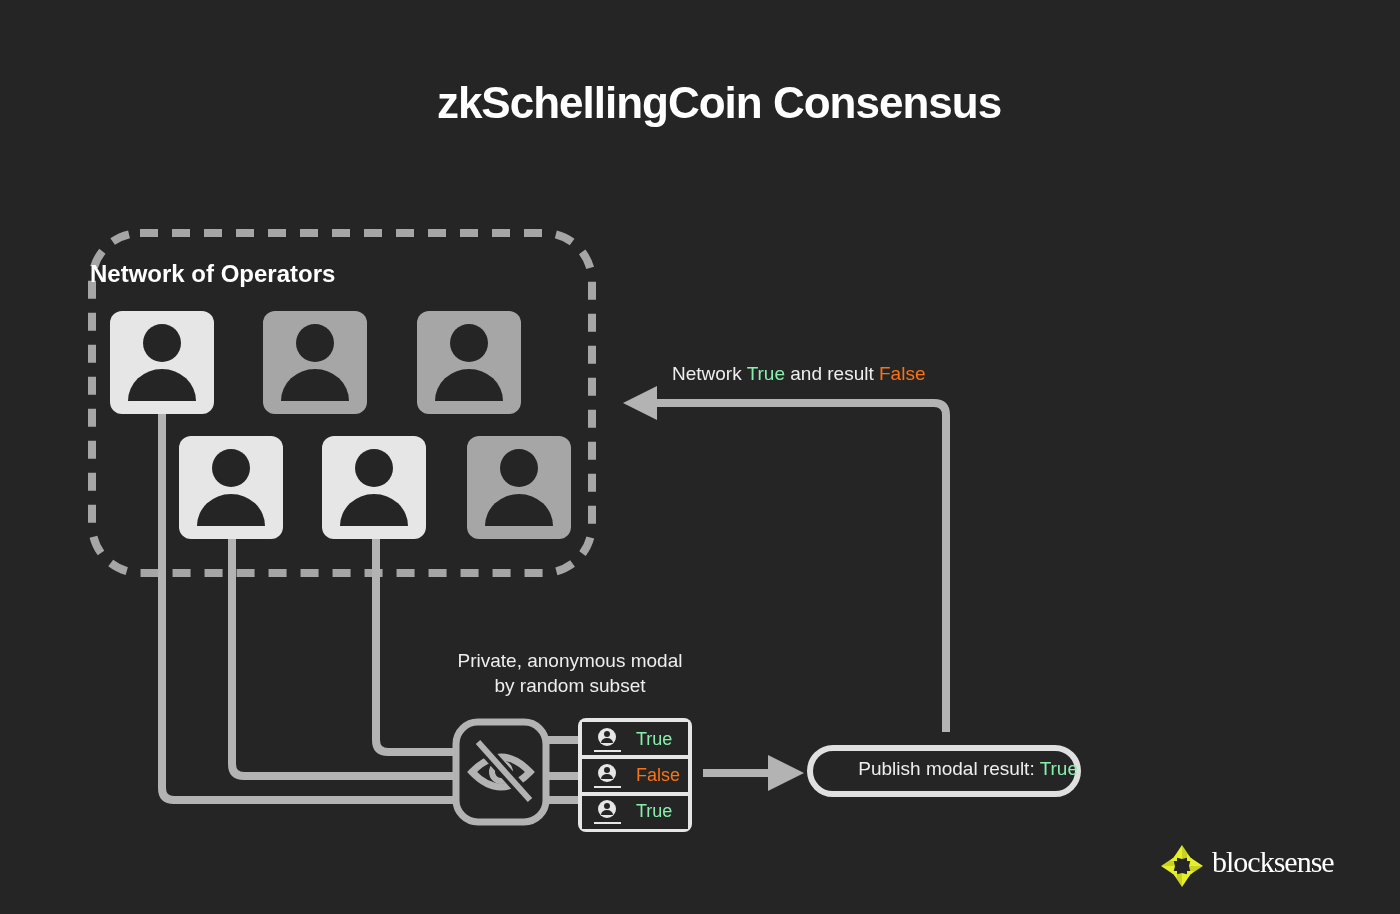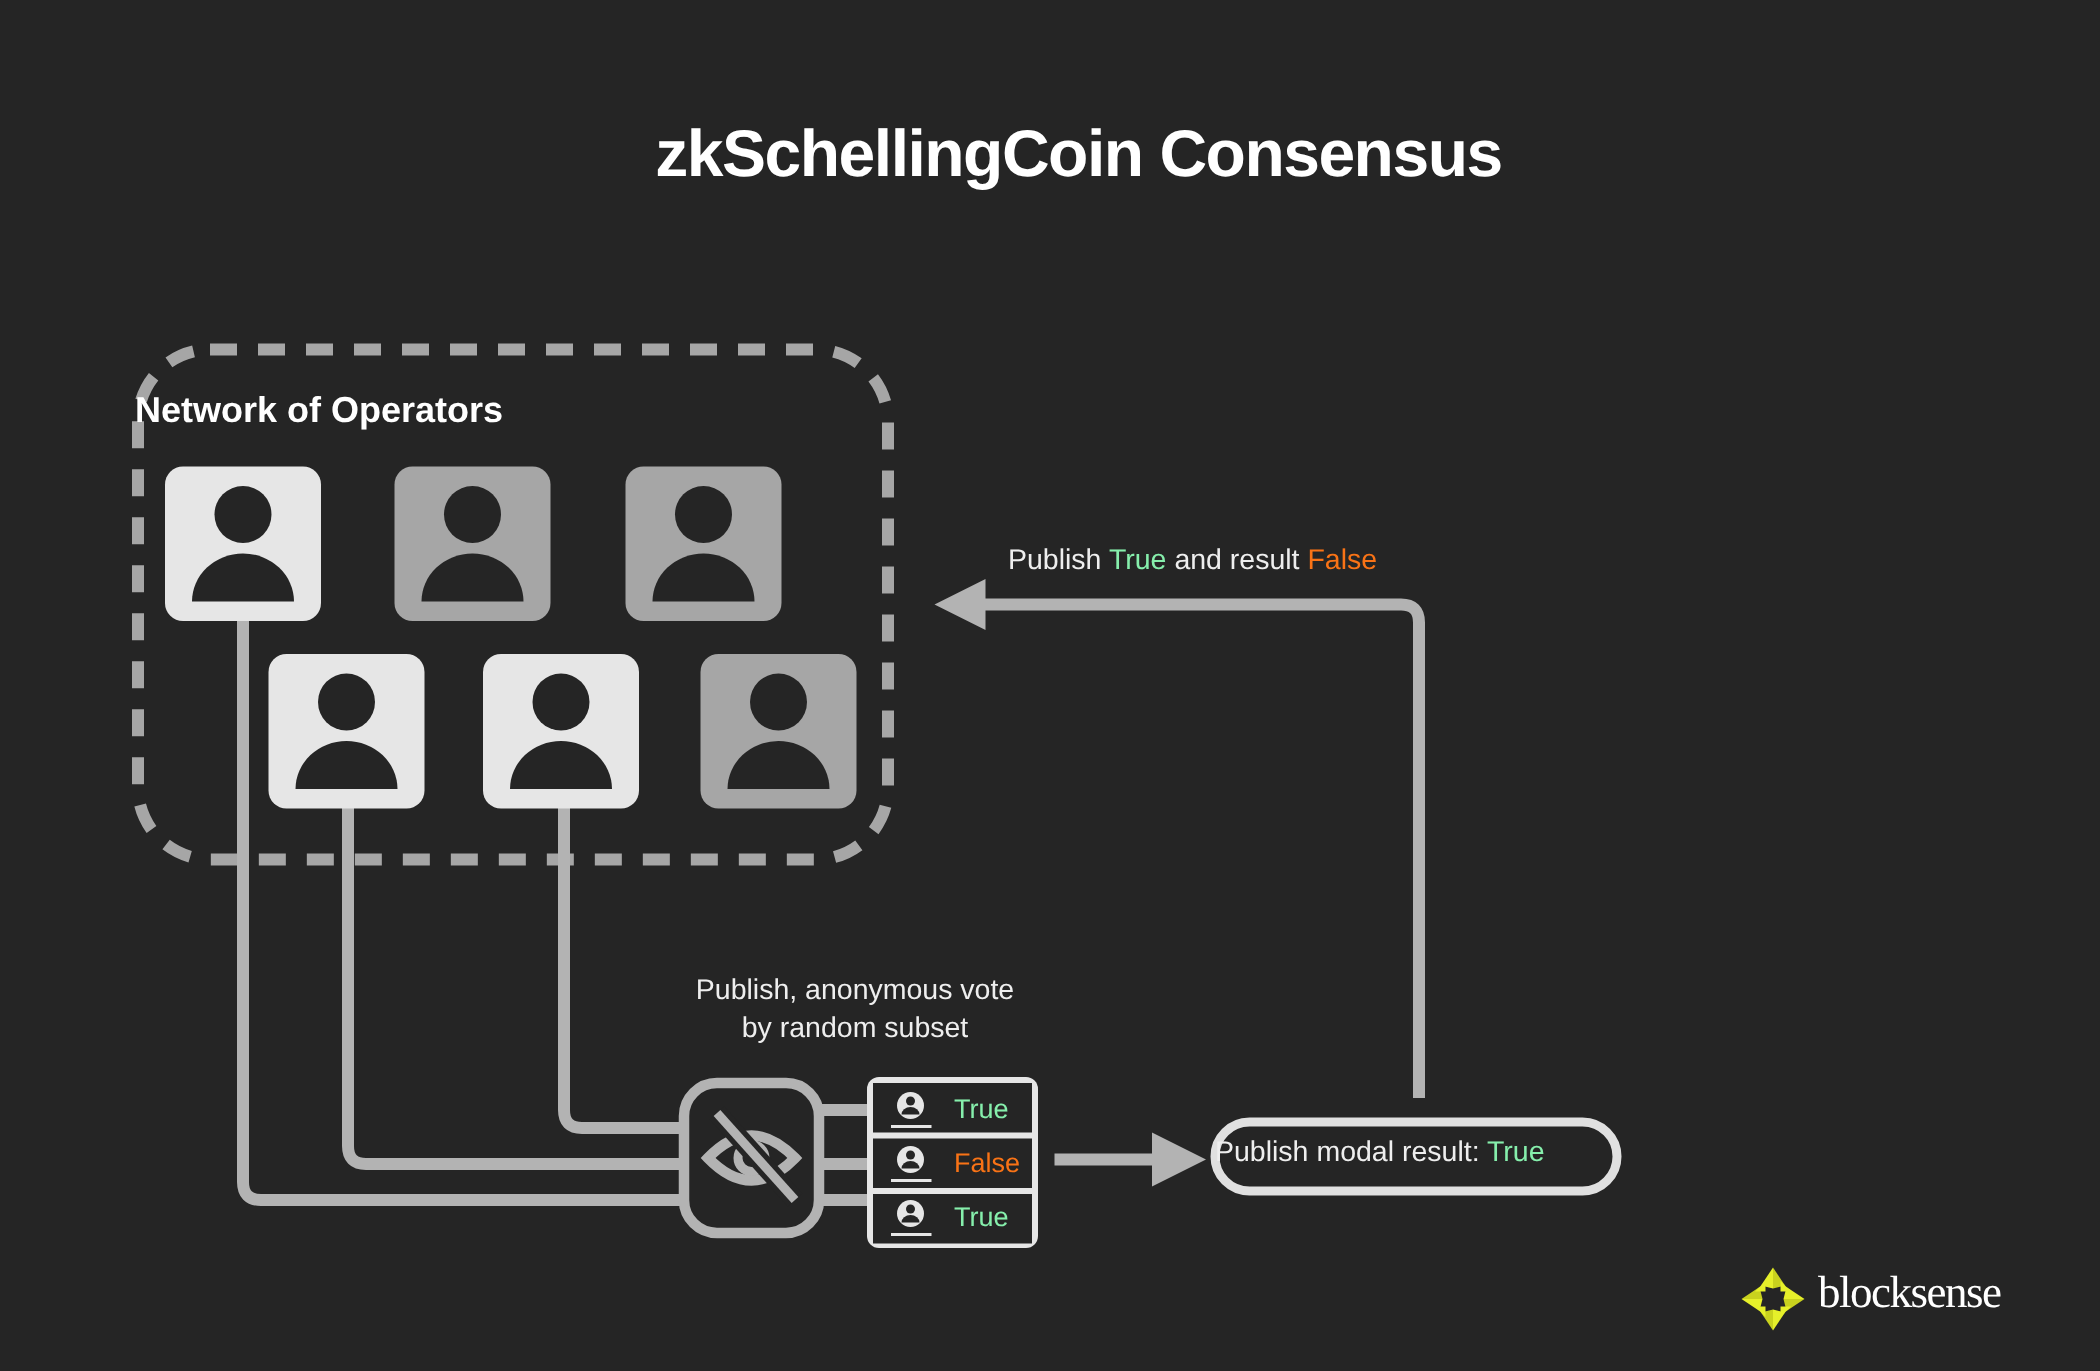--- a/index.html
+++ b/index.html
@@ -21,21 +21,21 @@
       color: #ffffff; font-weight: bold; font-size: 24px;
     }
     .true { color: #86efac; }
     .false { color: #f97316; }
     .vote-text { position: absolute; font-size: 18px; }
     .private-label {
       position: absolute; left: 430px; width: 280px; top: 648px;
       text-align: center; color: #eeeeee; font-size: 19px; line-height: 25px;
     }
     .publish-label {
-      position: absolute; left: 810px; width: 268px; top: 758px; text-align: left;
+      position: absolute; left: 810px; width: 268px; top: 758px; text-align: right;
       color: #eeeeee; font-size: 19px;
     }
     .brand {
       position: absolute; left: 1212px; top: 845px; color: #ffffff;
       font-size: 30px; letter-spacing: -1px; font-family: Liberation Serif, serif;
     }
   </style>
 </head>
 <body>
 
@@ -139,25 +139,25 @@
     <polygon points="-5,-12 -12,-5 -5,-5" fill="#e6f02a"></polygon>
     <polygon points="5,-12 12,-5 5,-5" fill="#e6f02a"></polygon>
     <polygon points="-5,12 -12,5 -5,5" fill="#e6f02a"></polygon>
     <polygon points="5,12 12,5 5,5" fill="#e6f02a"></polygon>
   </g>
 </svg>
 
 <div class="net-label">Network of Operators</div>
 
 <div class="label" style="left:672px; top:363px;">
-  <span>Publish </span><span class="true">True</span><span> and result </span><span class="false">False</span>
+  <span>Network </span><span class="true">True</span><span> and result </span><span class="false">False</span>
 </div>
 
 <div class="private-label">
-  <div>Publish, anonymous vote</div>
+  <div>Private, anonymous modal</div>
   <div>by random subset</div>
 </div>
 
 <div class="vote-text true" style="left:636px; top:729px;">True</div>
 <div class="vote-text false" style="left:636px; top:765px;">False</div>
 <div class="vote-text true" style="left:636px; top:801px;">True</div>
 
 <div class="publish-label">
   <span>Publish modal result: </span><span class="true">True</span>
 </div>

